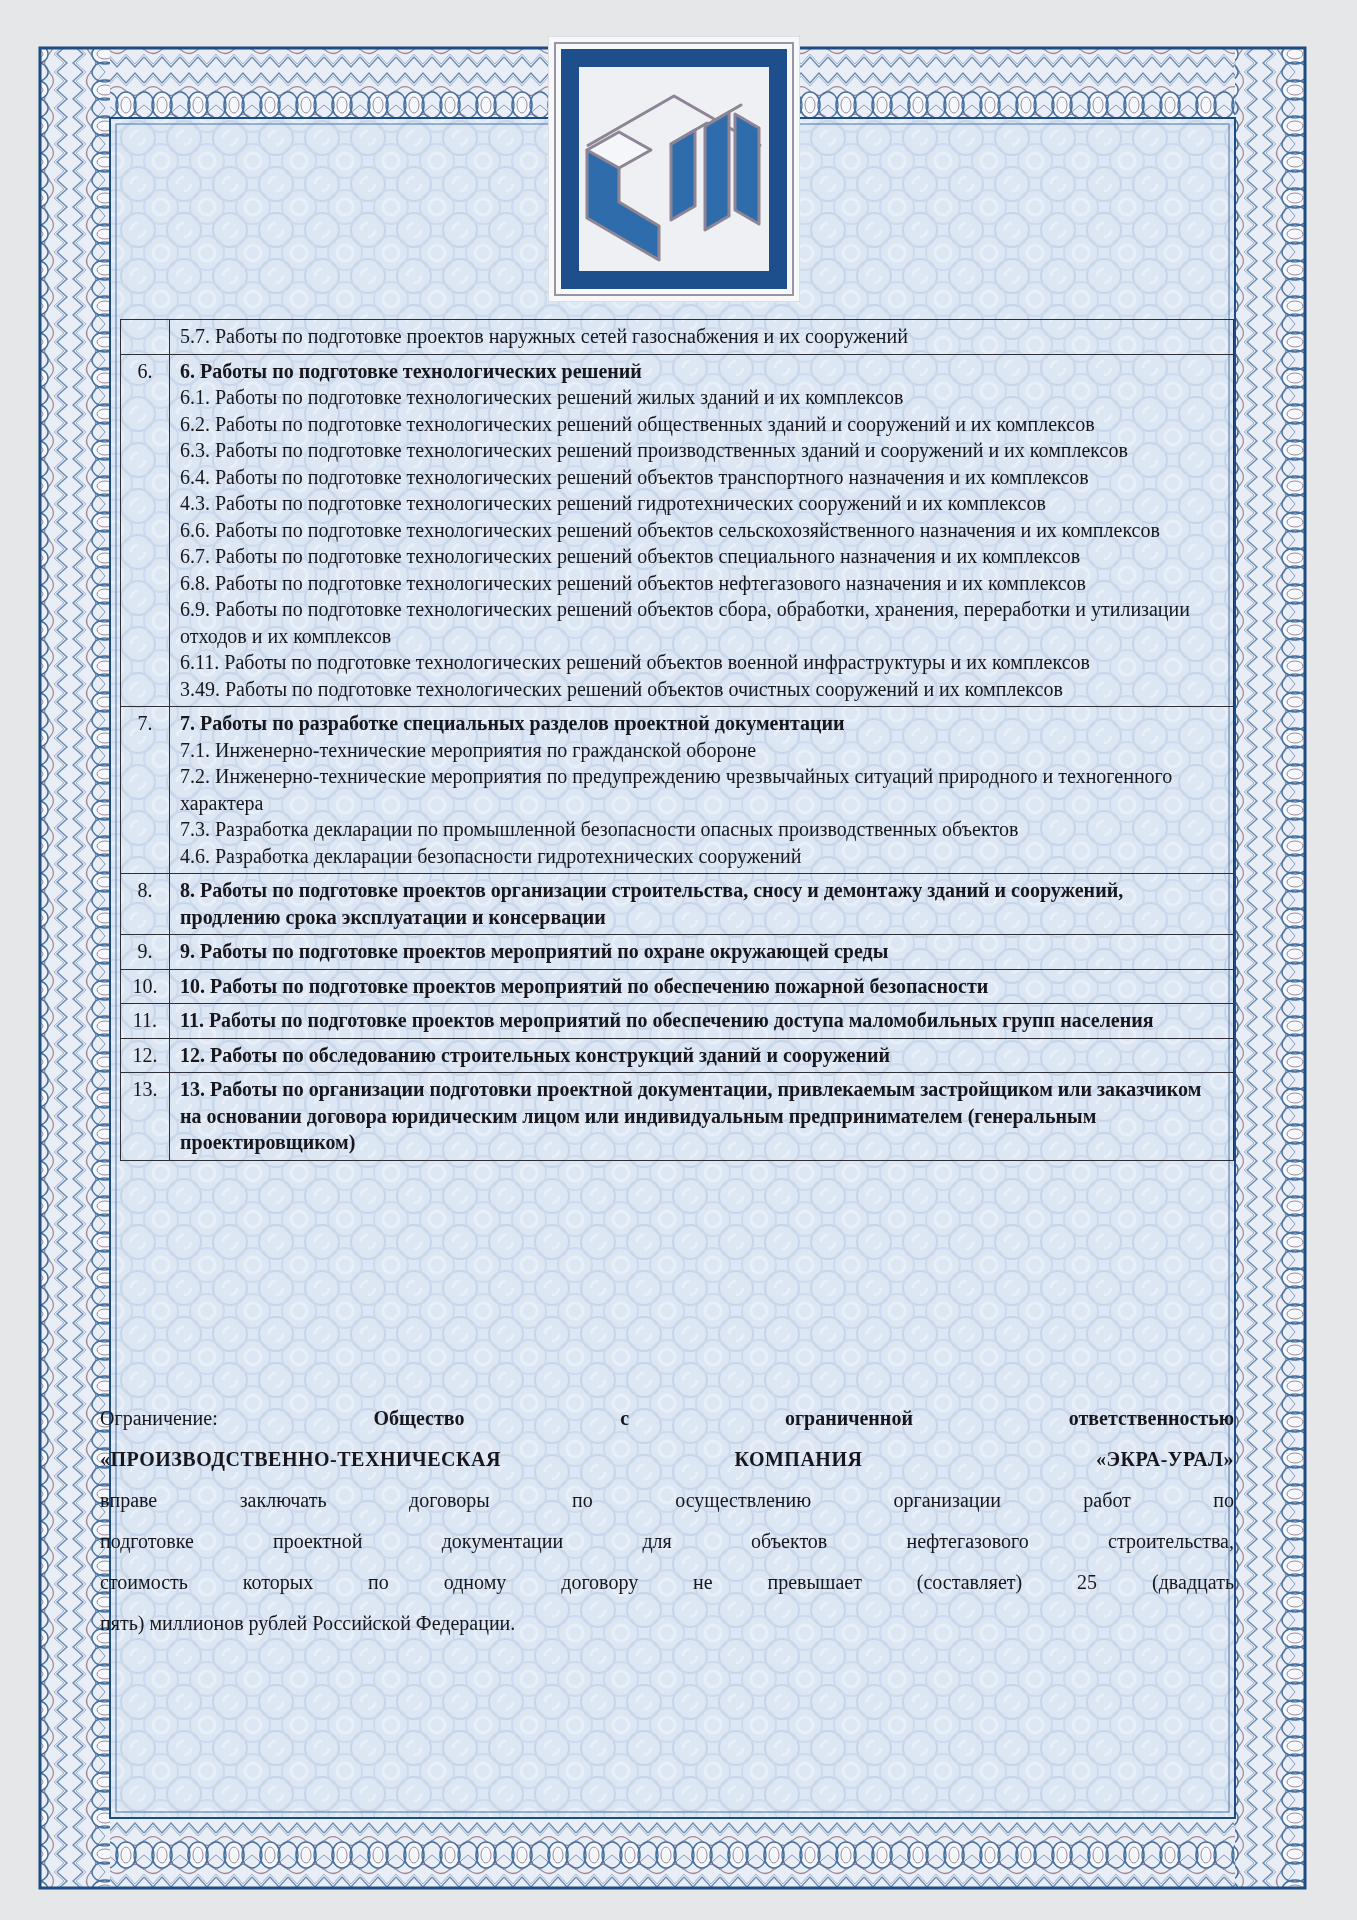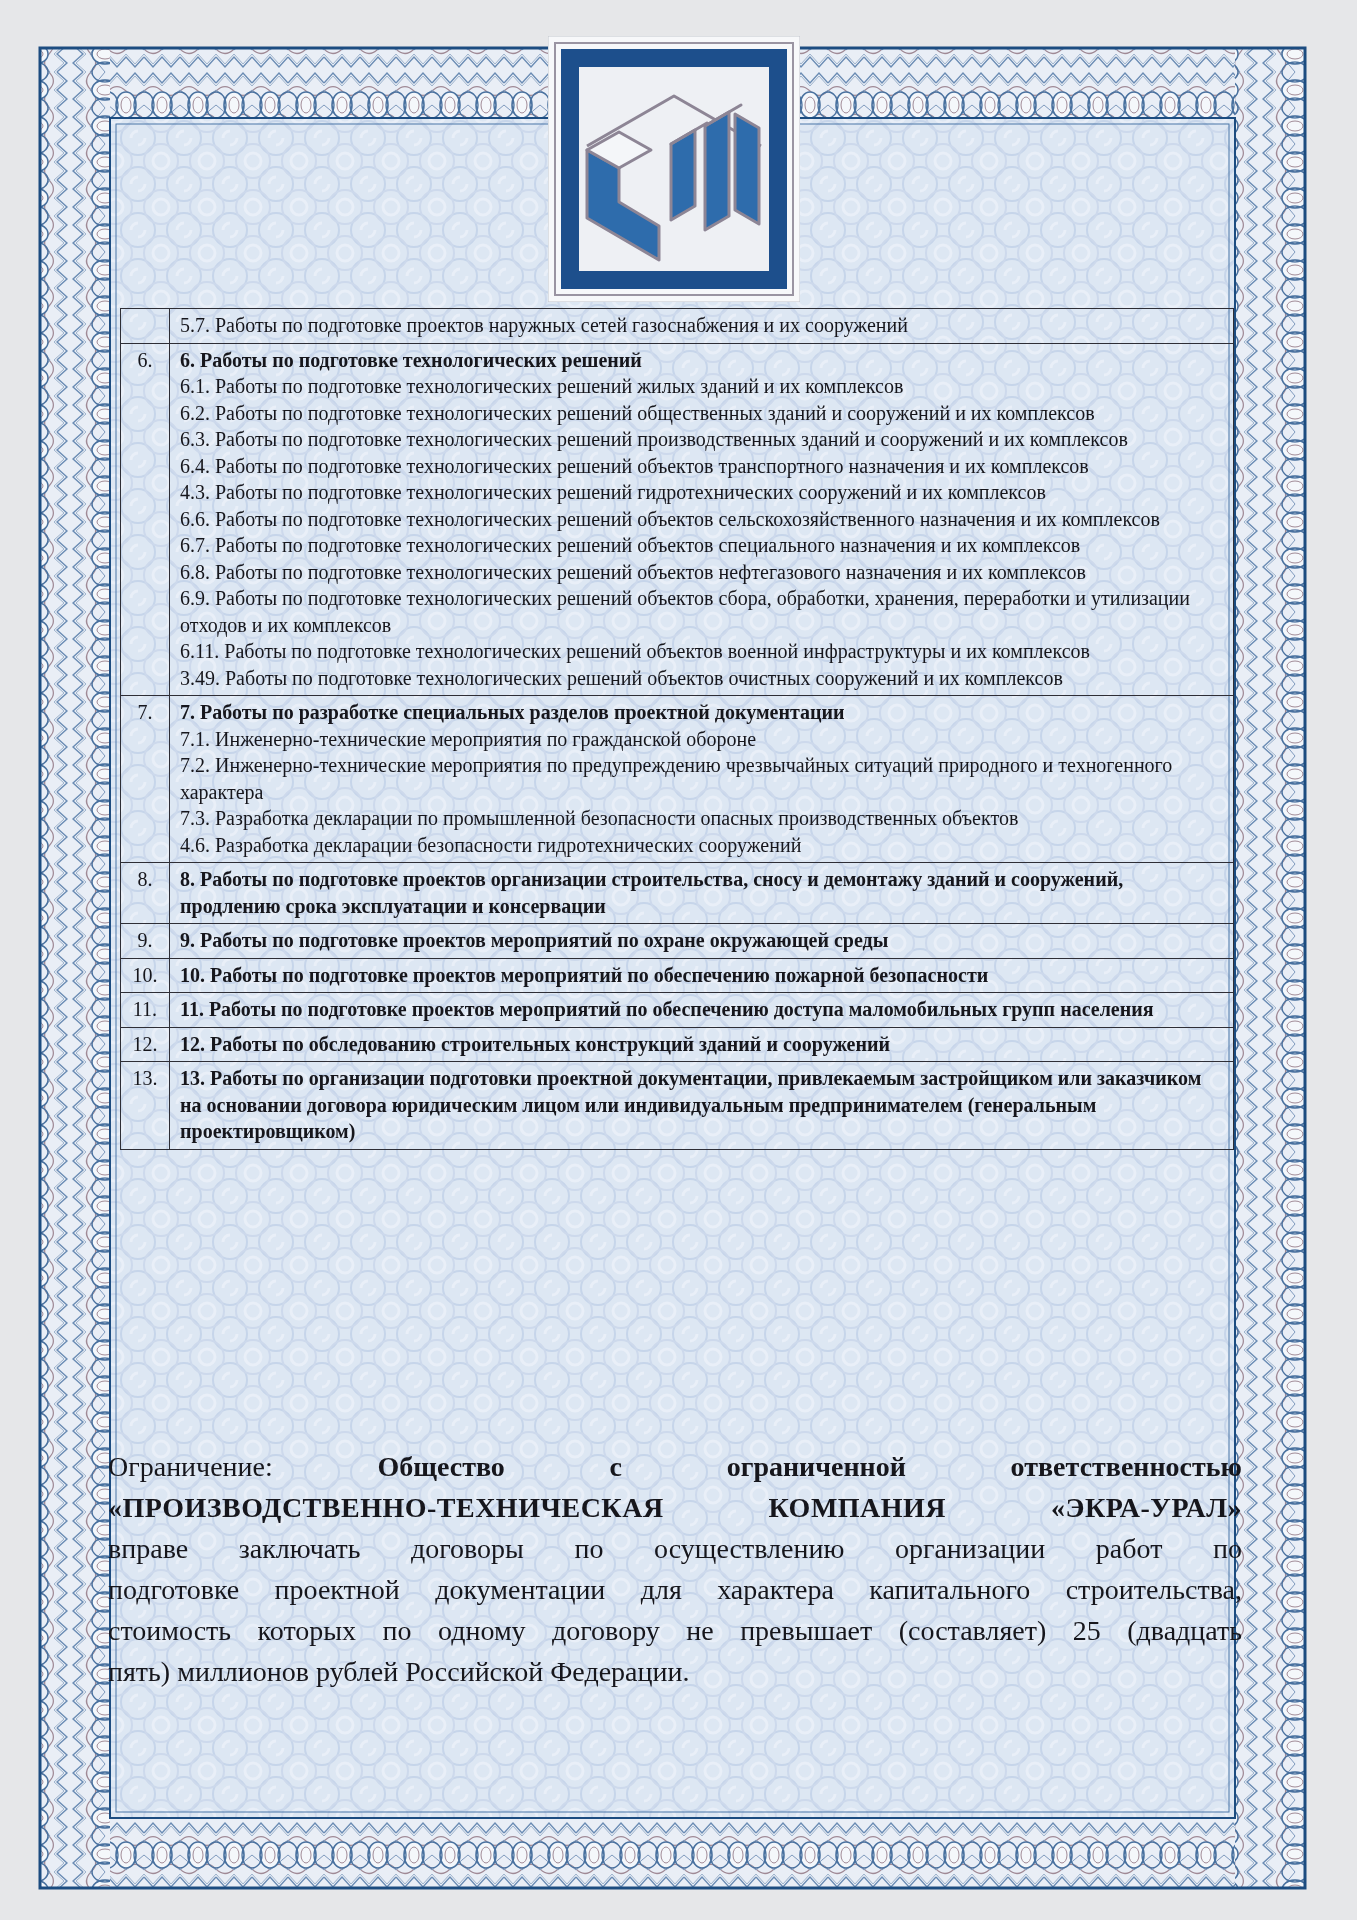--- a/index.html
+++ b/index.html
@@ -4,34 +4,34 @@
 <style>
   html,body{margin:0;padding:0;background:#9a9da2;}
   .page{
     position:relative;width:1357px;height:1920px;margin:0 auto;
     background:#e6e7e9;overflow:hidden;
     font-family:"Liberation Serif", serif;color:#16161c;
   }
   .frame-svg{position:absolute;left:0;top:0;}
   .logo{position:absolute;left:548px;top:36px;width:252px;height:266px;}
   .works{
-    position:absolute;left:120px;top:308px;width:1114px;
+    position:absolute;left:120px;top:319px;width:1114px;
     border-collapse:collapse;table-layout:fixed;
     font-size:20px;line-height:26.5px;
   }
   .works td{
     border:1.5px solid #2e2e36;vertical-align:top;
     padding:3px 8px 4px 10px;background:transparent;
   }
   .works td.num{width:44px;text-align:center;padding:3px 2px;}
   .works .line{text-align:left;}
   .works .b{font-weight:bold;}
   .limitation{
-    position:absolute;left:100px;top:1446px;width:1134px;
-    font-size:28px;line-height:41px;margin-left:8px;
+    position:absolute;left:100px;top:1398px;width:1134px;
+    font-size:20px;line-height:41px;
   }
   .limitation .pline{
     text-align:justify;text-align-last:justify;
     white-space:normal;
   }
   .limitation .pline.last{text-align:center;text-align-last:left;}
   .limitation .seg-b{font-weight:bold;}
   .limitation .company{font-weight:bold;letter-spacing:0.5px;}
 </style>
 </head>
@@ -183,18 +183,18 @@
             <div class="line b">13. Работы по организации подготовки проектной документации, привлекаемым застройщиком или заказчиком на основании договора юридическим лицом или индивидуальным предпринимателем (генеральным проектировщиком)</div>
           </td>
         </tr>
       </tbody>
   </table>
 
   <div class="limitation" id="limitation">
       <div class="pline"><span class="">Ограничение:</span> <span class="seg-b">Общество с ограниченной ответственностью</span></div>
       <div class="pline"><span class="company seg-b">«ПРОИЗВОДСТВЕННО-ТЕХНИЧЕСКАЯ КОМПАНИЯ «ЭКРА-УРАЛ»</span></div>
       <div class="pline"><span class="">вправе заключать договоры по осуществлению организации работ по</span></div>
-      <div class="pline"><span class="">подготовке проектной документации для характера капитального строительства,</span></div>
+      <div class="pline"><span class="">подготовке проектной документации для объектов нефтегазового строительства,</span></div>
       <div class="pline"><span class="">стоимость которых по одному договору не превышает (составляет) 25 (двадцать</span></div>
       <div class="pline last"><span class="">пять) миллионов рублей Российской Федерации.</span></div>
     </div>
 
 </div>
 
 </body></html>

